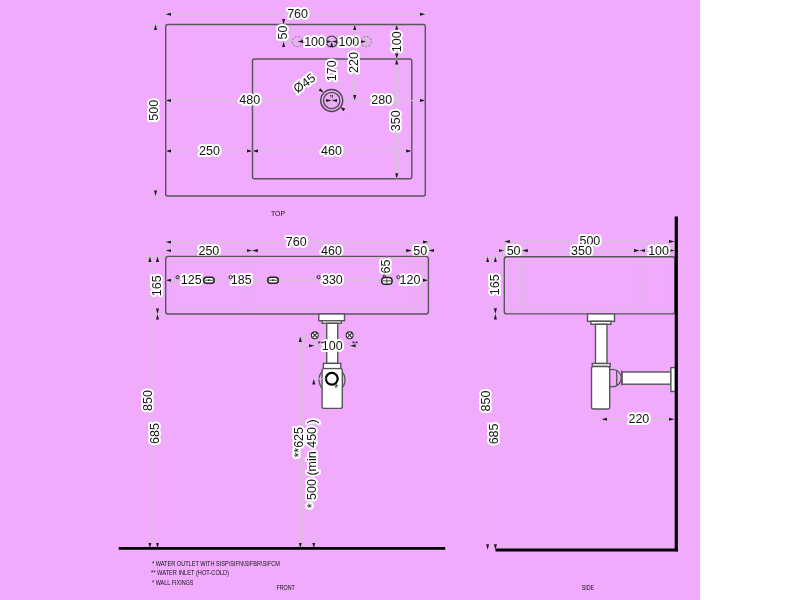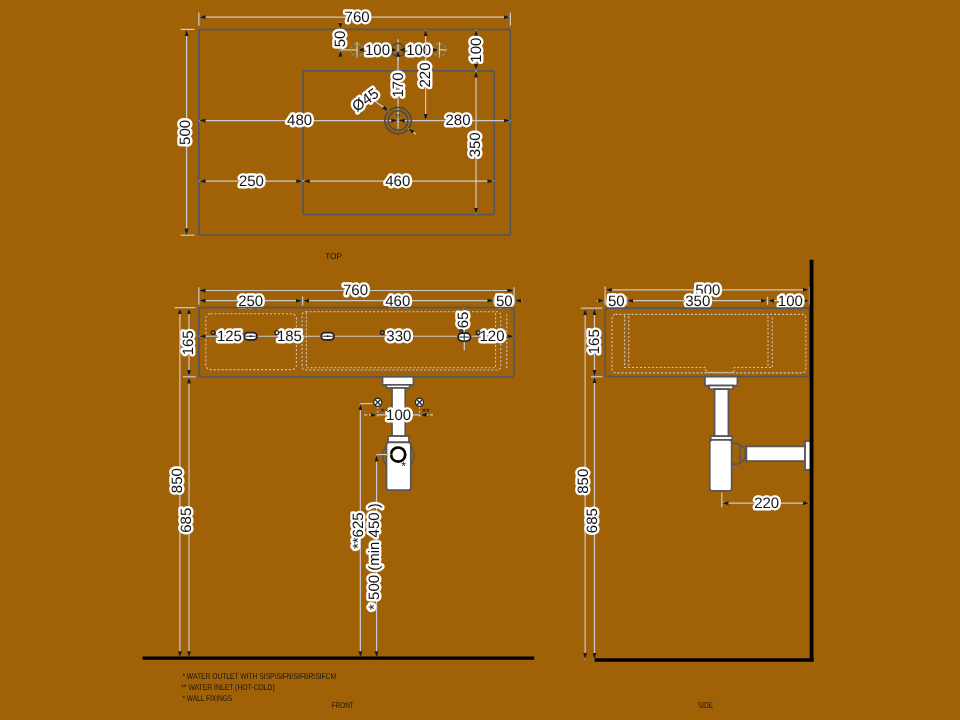--- a/index.html
+++ b/index.html
@@ -1,16 +1,16 @@
 <!DOCTYPE html>
 <html><head>
 <meta charset="utf-8">
 <style>
 html,body{margin:0;padding:0;background:#fff;}
-#page{width:800px;height:600px;position:relative;background:#a16207;overflow:hidden;}
+#page{width:700px;height:600px;position:relative;background:#f0abfc;overflow:hidden;}
 svg{display:block;}
 text{font-family:"Liberation Sans",sans-serif;fill:#141414;}
 .t{font-size:12.5px;text-anchor:middle;dominant-baseline:middle;paint-order:stroke;stroke:#fff;stroke-width:4px;stroke-linejoin:round;}
 .s{font-size:7px;}
 .sc{font-size:7px;text-anchor:middle;}
 .o{stroke:#565659;stroke-width:1.4;fill:none;}
 .ow{stroke:#565659;stroke-width:1.4;fill:#fff;}
 .d{stroke:#cbcbcb;stroke-width:1;fill:none;}
 .dd{stroke:#c6c6c6;stroke-width:0.9;fill:none;stroke-dasharray:1.7 1.6;}
 .b{stroke:#222;stroke-width:1.5;fill:#fff;}

